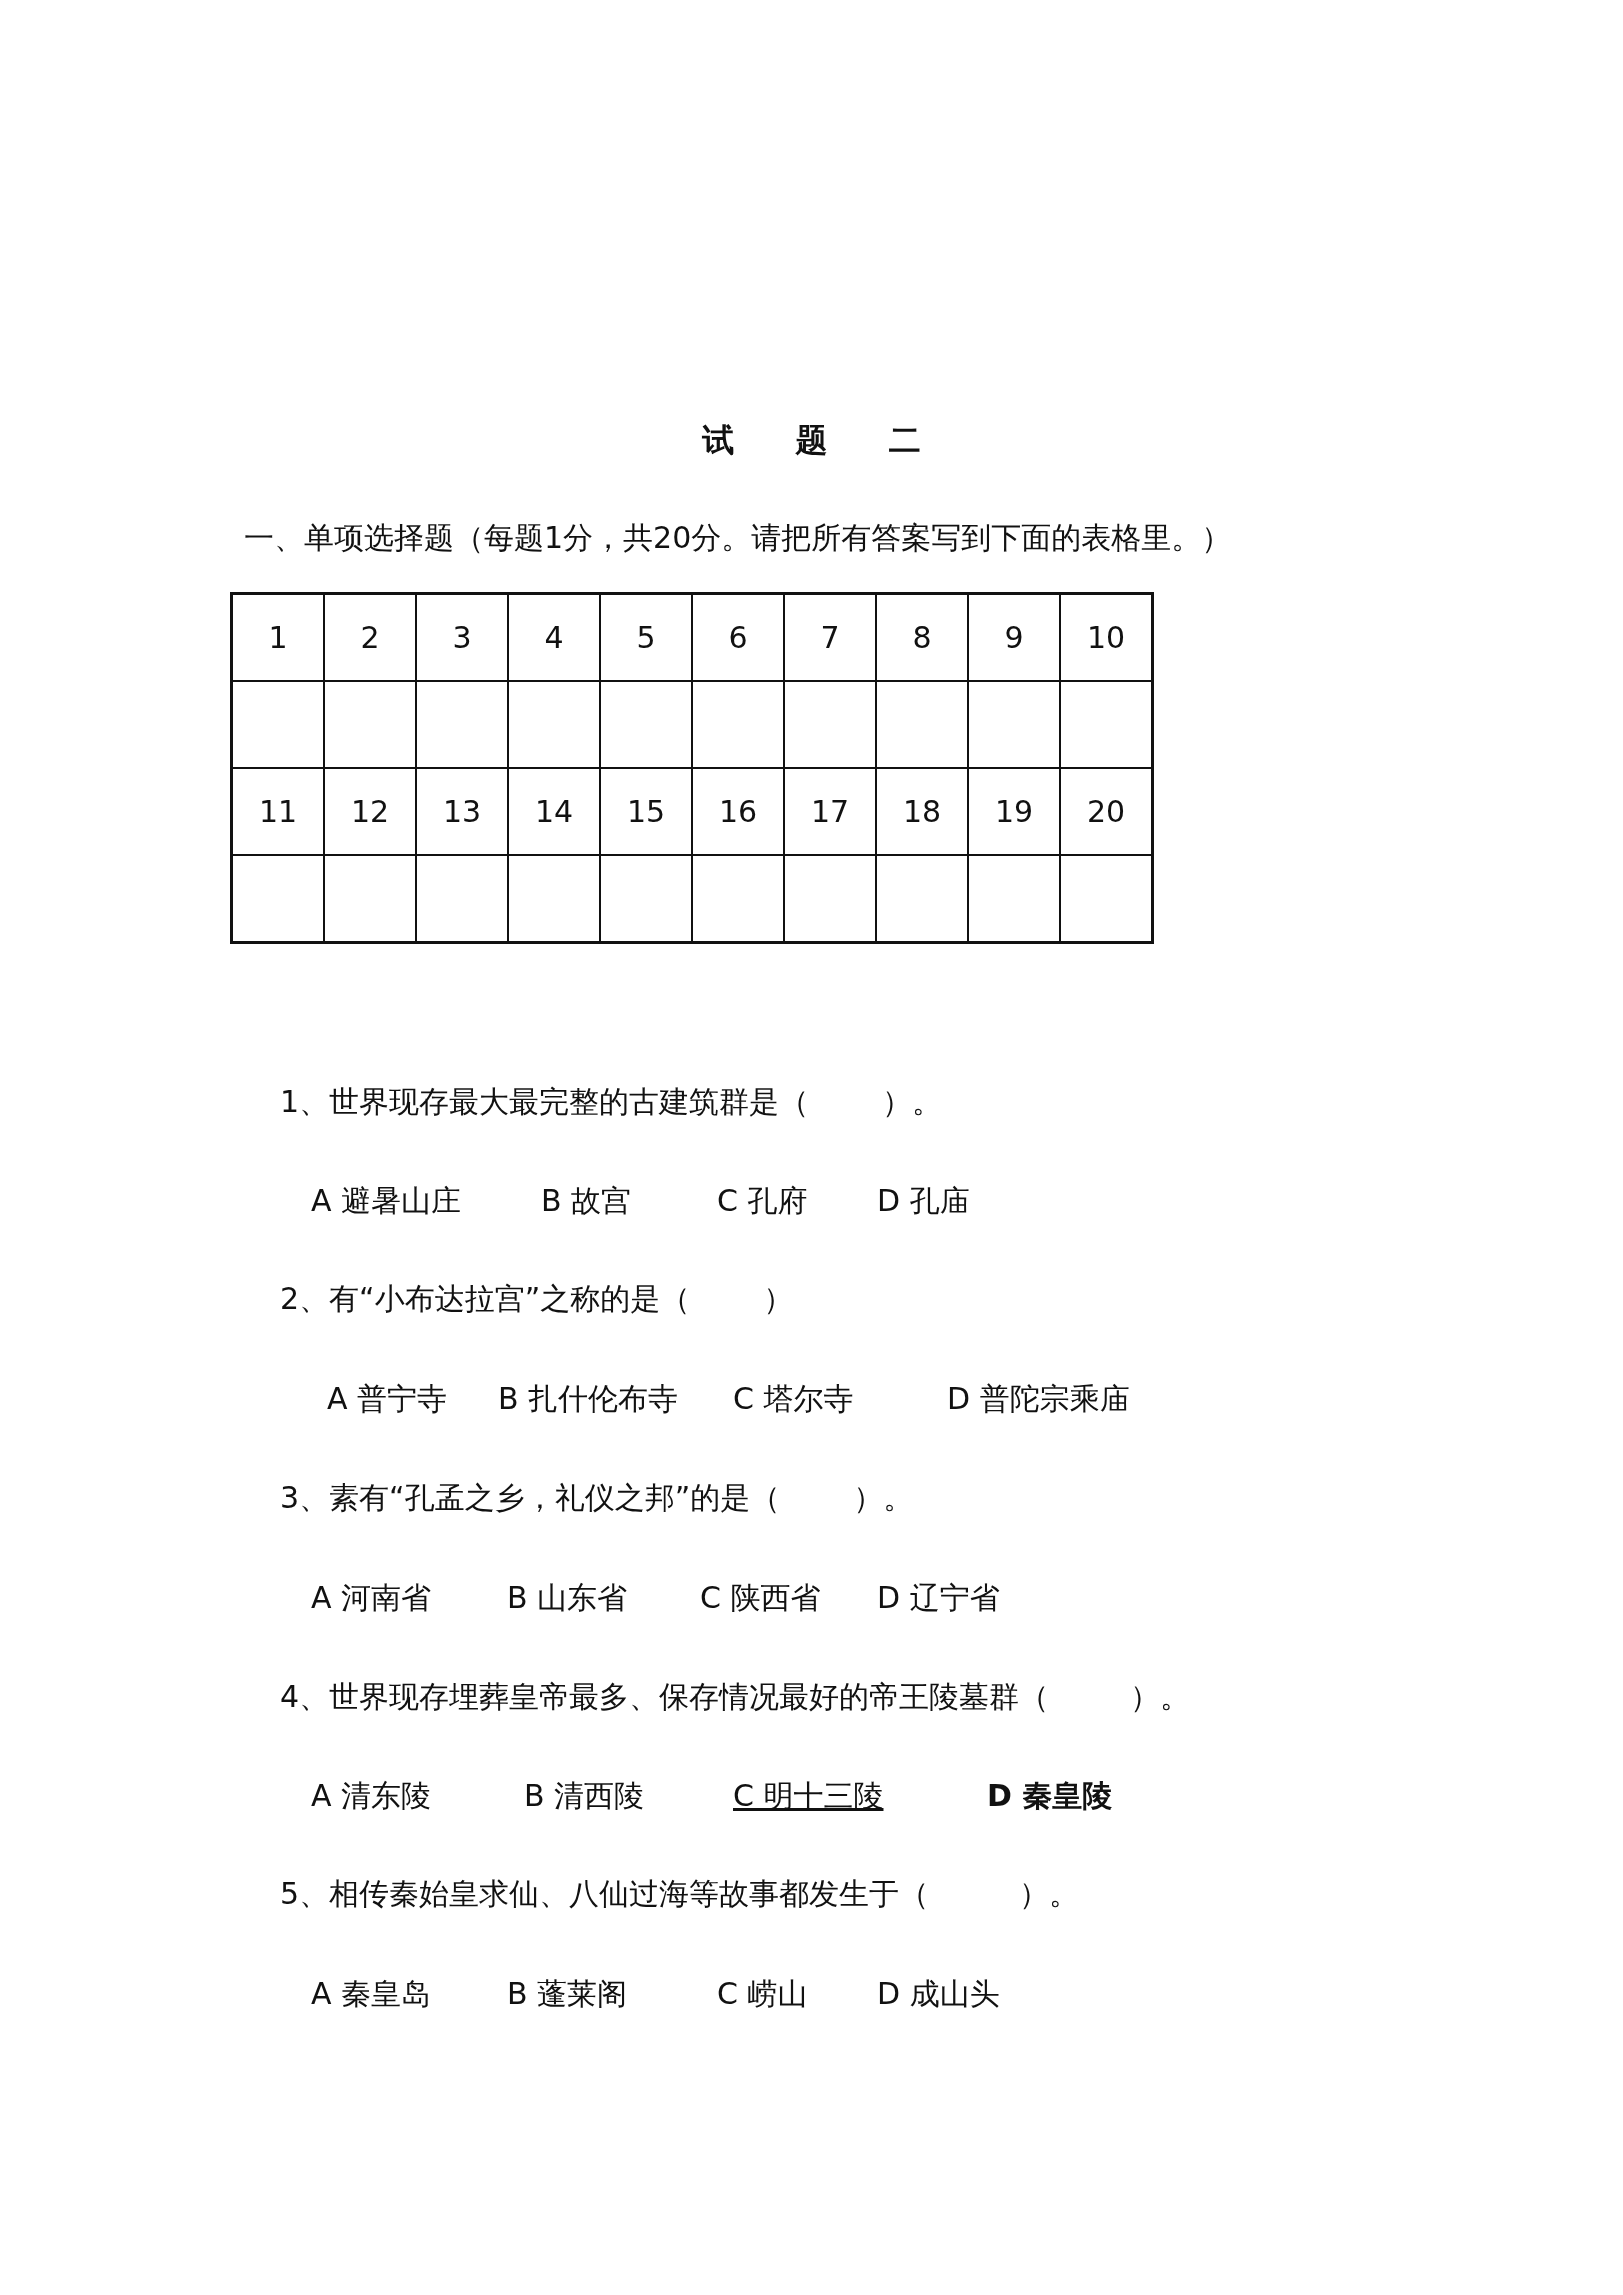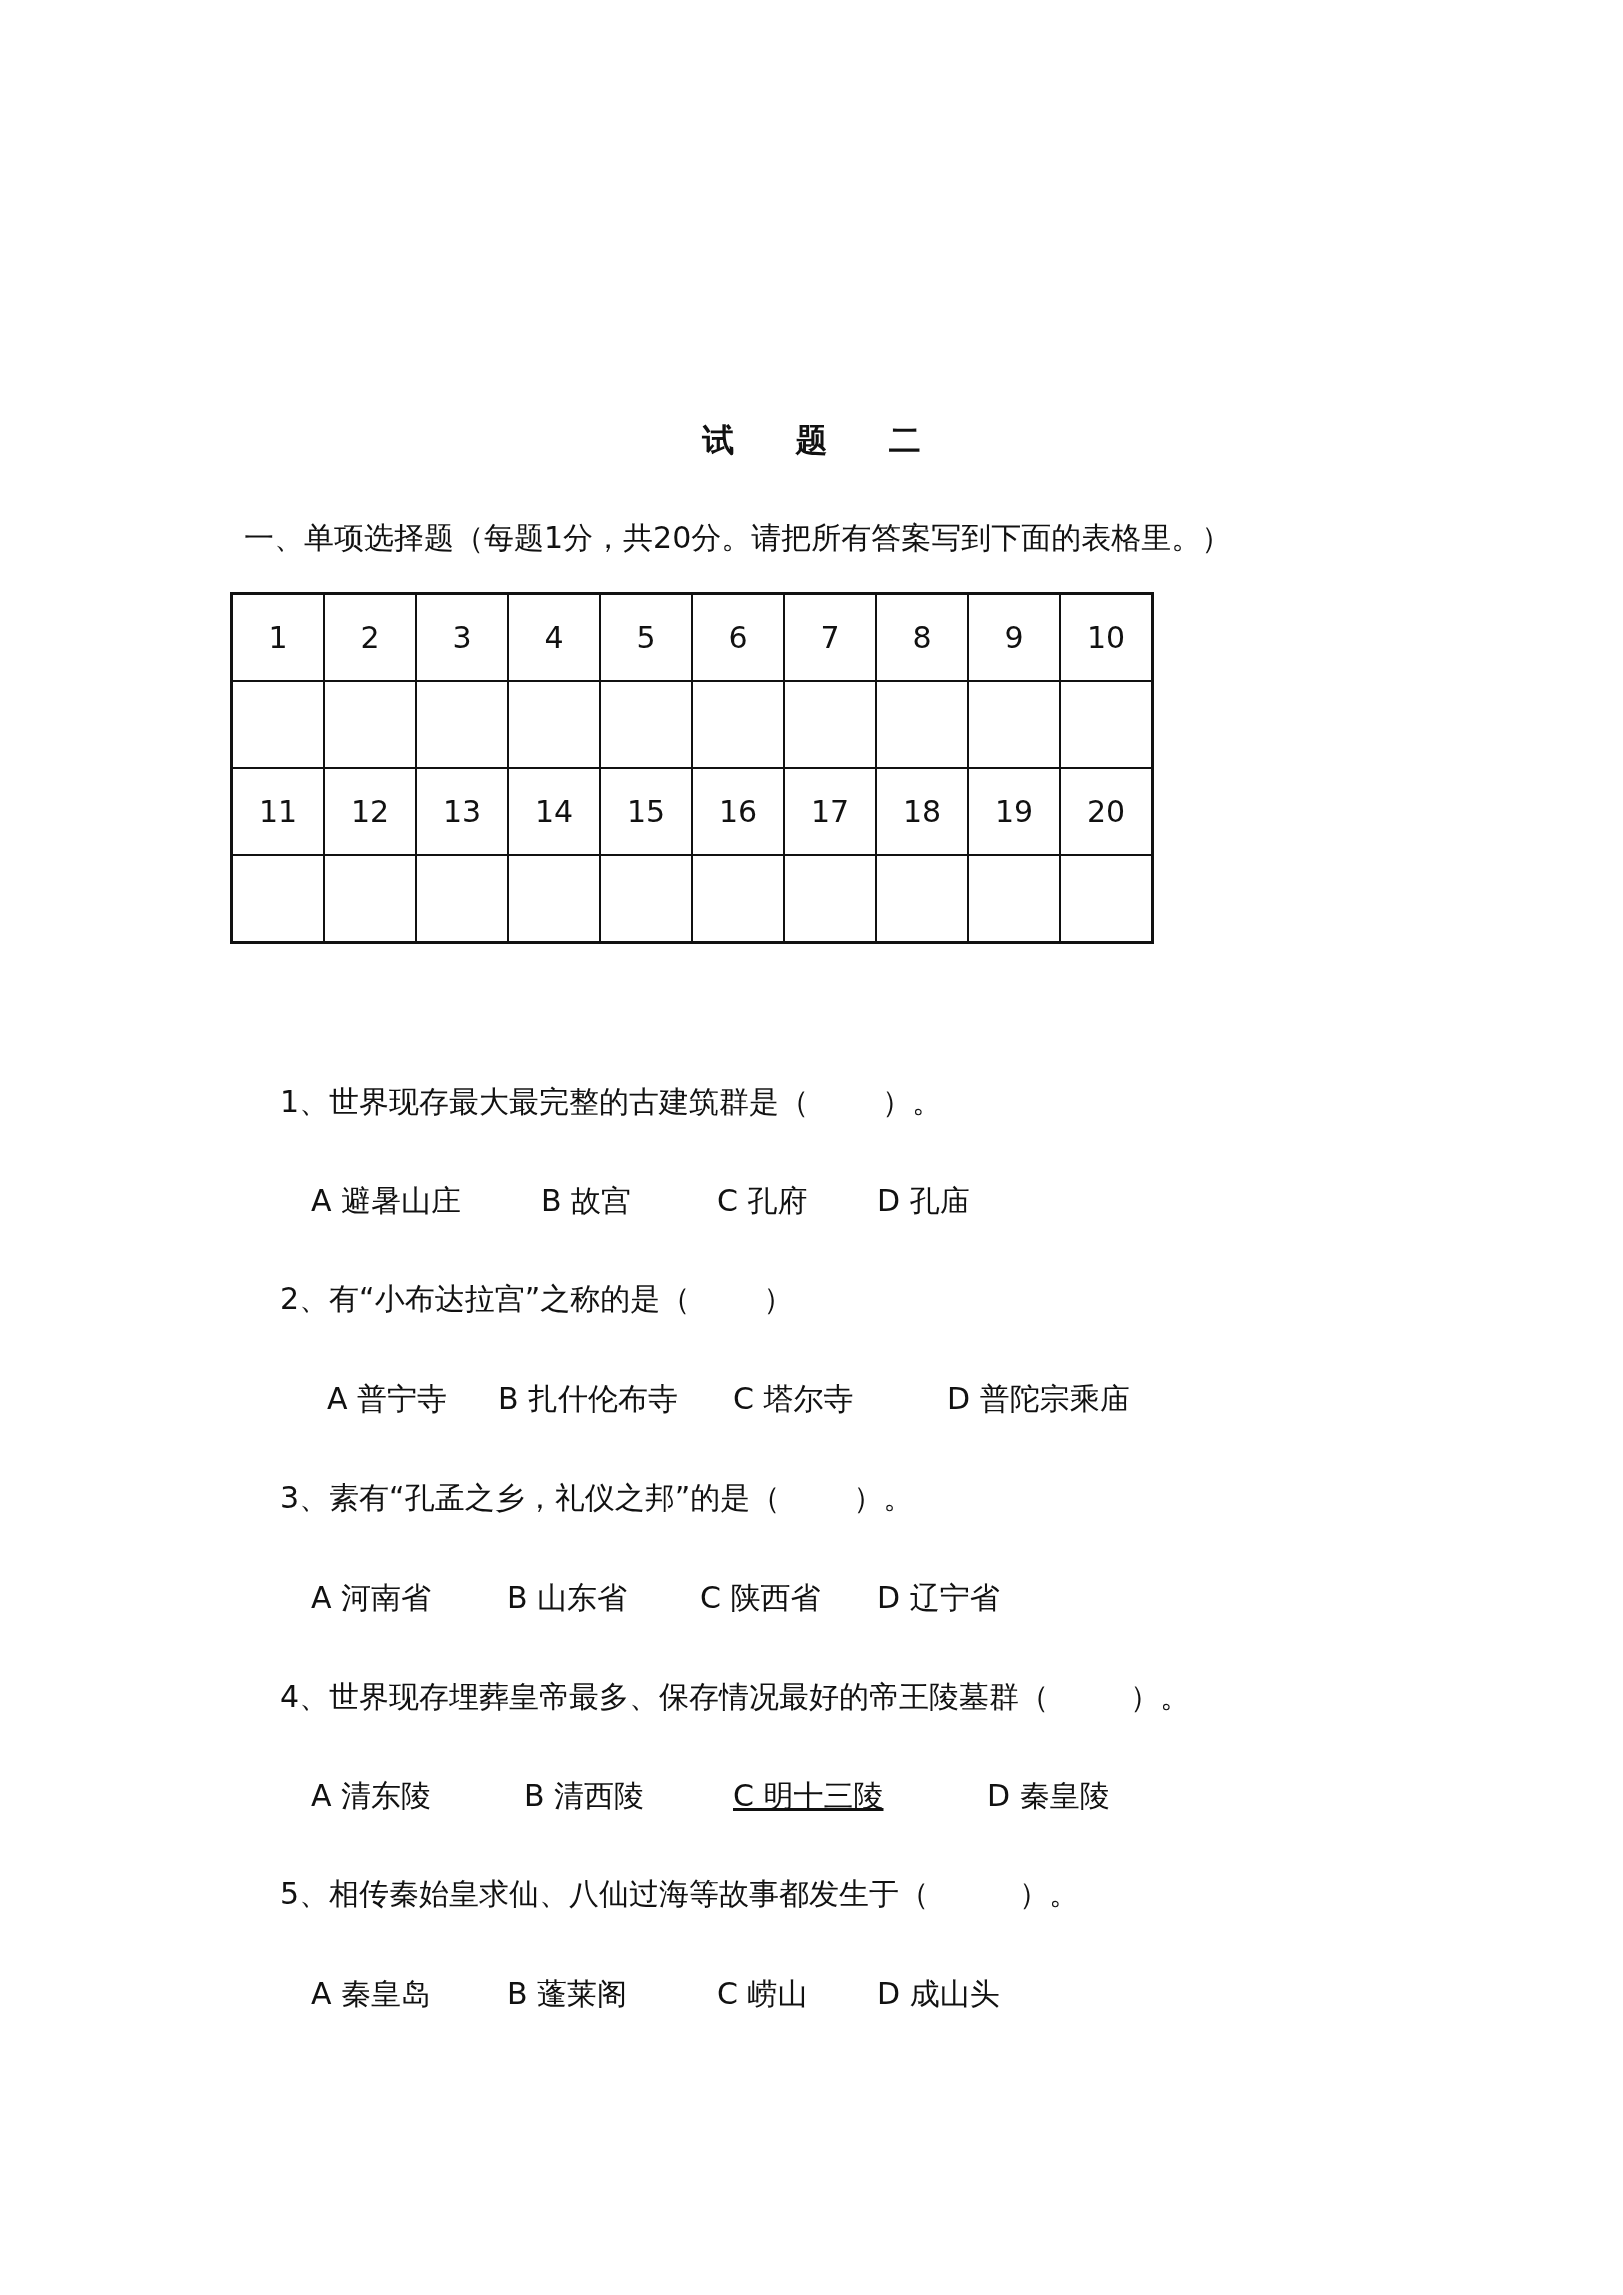--- a/index.html
+++ b/index.html
@@ -168,21 +168,21 @@
   <span class="opt" style="left:566px;">D 辽宁省</span>
 </div>
 
 <div class="question" style="top:1677px;">
   <span>4、世界现存埋葬皇帝最多、保存情况最好的帝王陵墓群（</span><span class="blank" style="width:81px;"></span><span>）。</span>
 </div>
 <div class="options" style="top:1776px;">
   <span class="opt" style="left:0px;text-align:center;">A 清东陵</span>
   <span class="opt" style="left:213px;">B 清西陵</span>
   <span class="opt" style="left:422px;text-decoration:underline;">C 明十三陵</span>
-  <span class="opt" style="left:676px;">D 秦皇陵</span>
+  <span class="opt" style="left:676px;font-weight:bold;">D 秦皇陵</span>
 </div>
 
 <div class="question" style="top:1874px;">
   <span>5、相传秦始皇求仙、八仙过海等故事都发生于（</span><span class="blank" style="width:90px;"></span><span>）。</span>
 </div>
 <div class="options" style="top:1974px;">
   <span class="opt" style="left:0px;">A 秦皇岛</span>
   <span class="opt" style="left:196px;">B 蓬莱阁</span>
   <span class="opt" style="left:406px;">C 崂山</span>
   <span class="opt" style="left:566px;">D 成山头</span>

